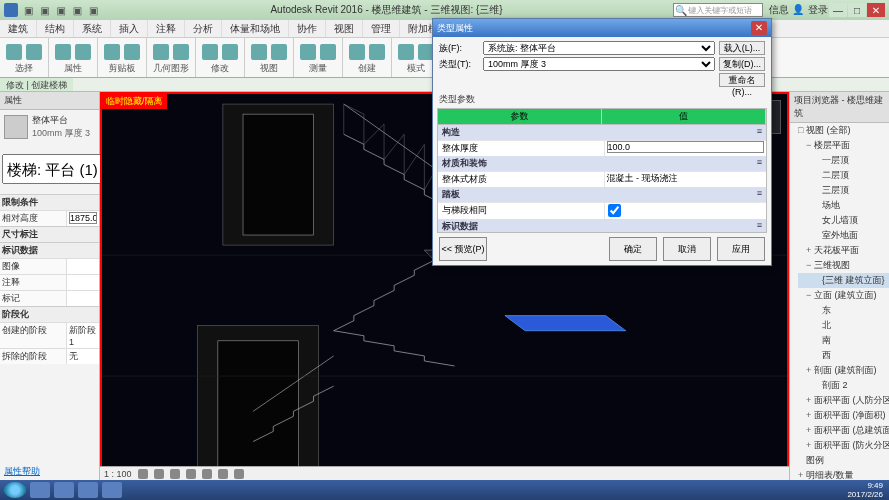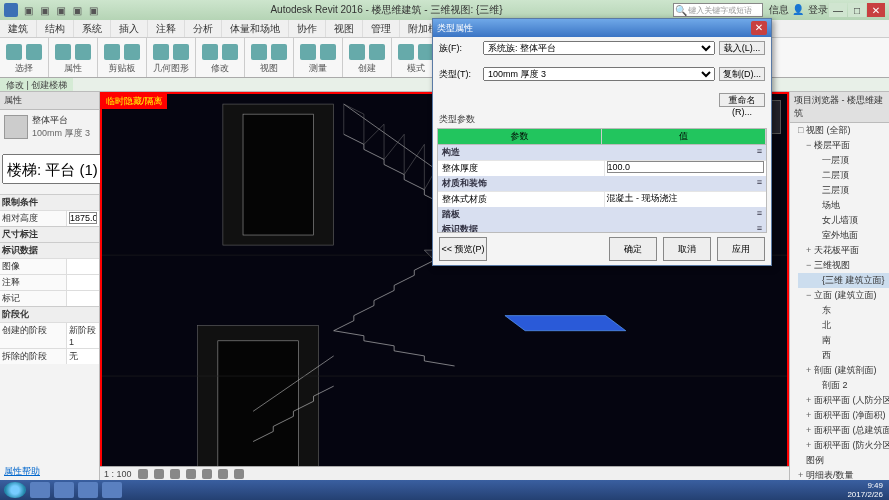--- a/index.html
+++ b/index.html
@@ -47,21 +47,21 @@
   .browser { width: 100px; background: #f3f3f3; border-left: 1px solid #bbb; font-size: 9px; color: #333; overflow: auto; }
   .browser .btitle { background: #e0e0e0; padding: 2px 4px; border-bottom: 1px solid #bbb; }
   .browser ul { list-style: none; padding-left: 8px; }
   .browser li { padding: 1px 0; white-space: nowrap; }
   .browser .tw { display: inline-block; width: 8px; color: #666; }
   .browser .hl { background: #cde; }
 
   .dialog { position: absolute; top: 18px; left: 432px; width: 340px; height: 248px; background: #f4f4f4; border: 1px solid #5a7aa5; box-shadow: 2px 2px 6px rgba(0,0,0,0.4); display: flex; flex-direction: column; font-size: 9px; }
   .dialog .dtitle { height: 18px; background: linear-gradient(#6fa8e8,#3a74c4); color: #fff; display: flex; align-items: center; padding: 0 4px; }
   .dialog .dtitle .x { margin-left: auto; width: 16px; height: 14px; background: #c84040; color: #fff; text-align: center; border-radius: 2px; font-size: 10px; line-height: 14px; }
-  .dialog .dtop { padding: 4px 6px; display: grid; grid-template-columns: 40px 1fr 46px; gap: 12px 4px; align-items: center; }
+  .dialog .dtop { padding: 4px 6px; display: grid; grid-template-columns: 40px 1fr 46px; gap: 2px 4px; align-items: center; }
   .dialog select { width: 100%; font-size: 9px; height: 14px; }
   .dialog .dbtn { font-size: 9px; height: 14px; border: 1px solid #999; background: #eee; }
   .dialog .dlbl { padding: 2px 6px; color: #333; }
   .dialog .dgrid { flex:1; margin: 0 4px; border: 1px solid #bbb; background: #fff; overflow: auto; position: relative; }
   .dialog .dhdr { display: flex; background: #22c55e; border-bottom: 1px solid #bbb; position: sticky; top: 0; }
   .dialog .dhdr div { flex:1; padding: 1px 4px; text-align: center; border-right: 1px solid #ccc; }
   .dialog .dcat { background: #d8dff0; color: #334; font-weight: bold; padding: 1px 4px; display: flex; }
   .dialog .dcat .eq { margin-left: auto; color: #334; }
   .dialog .drow { display: flex; border-top: 1px solid #e5e5e5; }
   .dialog .drow .k { flex:1; padding: 1px 4px; }
@@ -339,20 +339,24 @@
         <span class="eq">≡</span>
       </div>
     <div class="drow">
         <div class="k">整体式材质</div>
         <div class="v">混凝土 - 现场浇注</div>
       </div>
     <div class="dcat">
         <span>踏板</span>
         <span class="eq">≡</span>
       </div>
+    <div class="drow">
+        <div class="k">与梯段相同</div>
+        <div class="v"><input type="checkbox" checked="" style=""></div>
+      </div>
     <div class="dcat">
         <span>标识数据</span>
         <span class="eq">≡</span>
       </div>
     <div class="drow">
         <div class="k">类型图像</div>
         <div class="v"></div>
       </div>
 
   </div>

